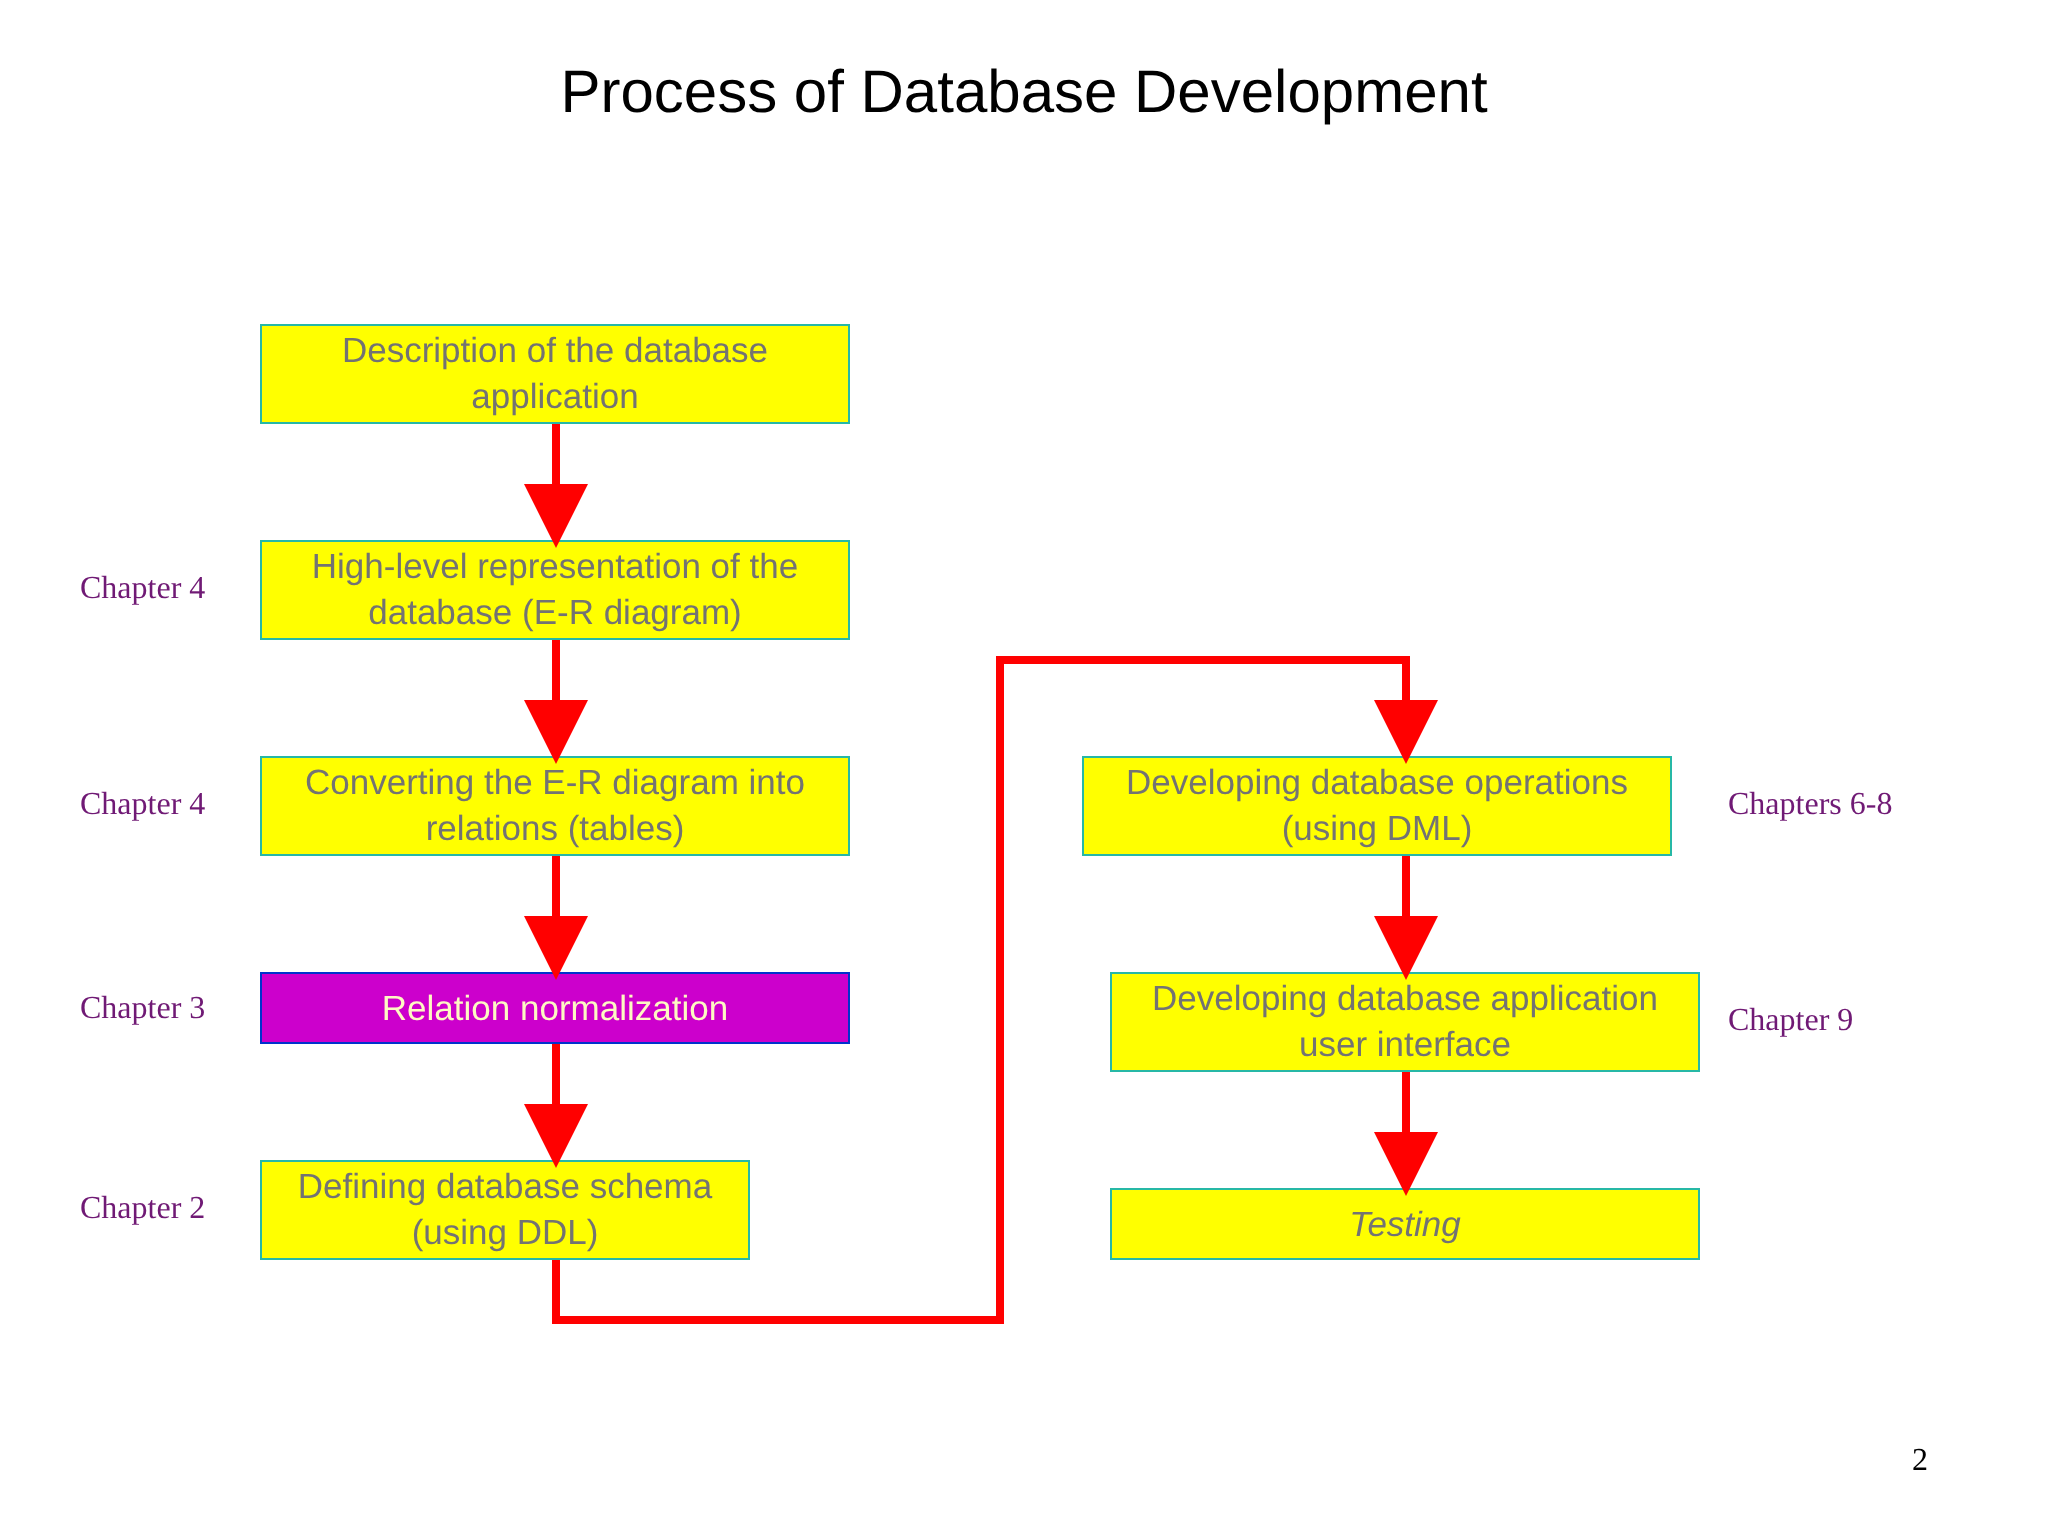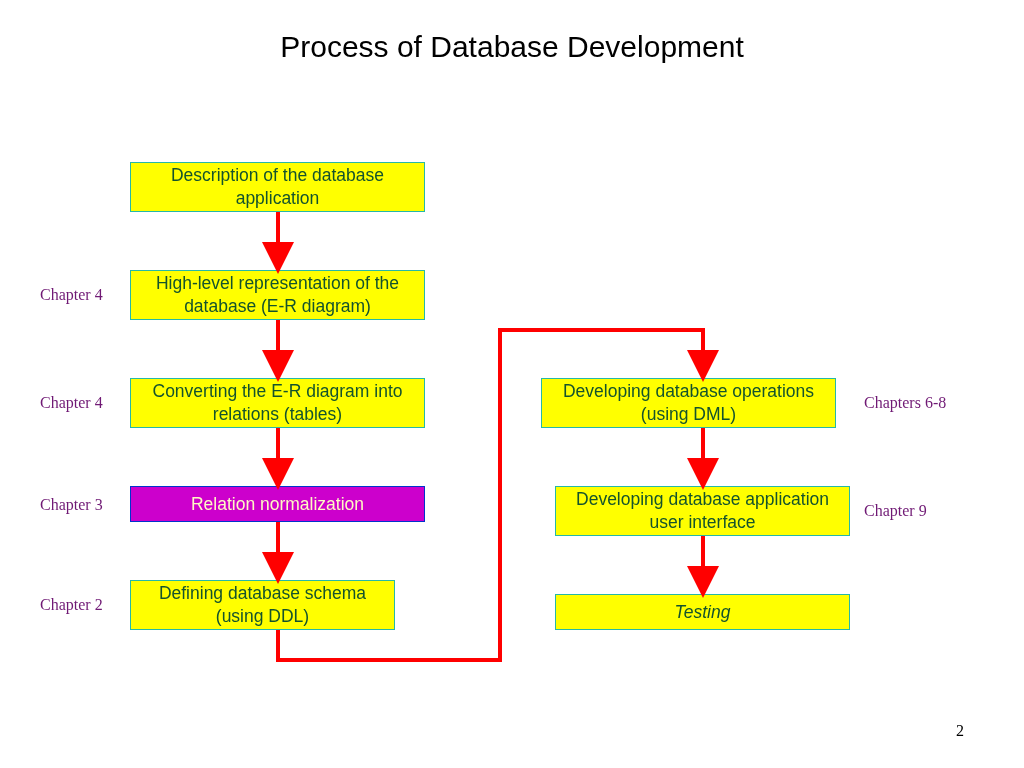--- a/index.html
+++ b/index.html
@@ -27,21 +27,21 @@
       display: flex;
       align-items: center;
       justify-content: center;
       text-align: center;
       padding: 6px 10px;
       font-size: 17.5px;
       line-height: 1.3;
     }
     .box-yellow {
       background: #ffff00;
-      color: #14532d;
+      color: #737373;
     }
     .box-magenta {
       background: #cc00cc;
       color: #fef9c3;
       border: 1px solid #0033cc;
     }
     .chapter-label {
       position: absolute;
       font-size: 16px;
       color: #701a75;
@@ -65,21 +65,21 @@
   </style>
 </head>
 <body>
 
 <h1 class="title">Process of Database Development</h1>
 
 <div class="box box-yellow" style="left:130px; top:162px; width:295px; height:50px;">Description of the database application</div>
 <div class="box box-yellow" style="left:130px; top:270px; width:295px; height:50px;">High-level representation of the database (E-R diagram)</div>
 <div class="box box-yellow" style="left:130px; top:378px; width:295px; height:50px;">Converting the E-R diagram into relations (tables)</div>
 <div class="box box-magenta" style="left:130px; top:486px; width:295px; height:36px;">Relation normalization</div>
-<div class="box box-yellow" style="left:130px; top:580px; width:265px; height:50px;">Defining database schema (using DDL)</div>
+<div class="box box-yellow" style="left:130px; top:580px; width:245px; height:50px;">Defining database schema (using DDL)</div>
 
 <div class="box box-yellow" style="left:541px; top:378px; width:295px; height:50px;">Developing database operations (using DML)</div>
 <div class="box box-yellow" style="left:555px; top:486px; width:295px; height:50px;">Developing database application user interface</div>
 <div class="box box-yellow" style="left:555px; top:594px; width:295px; height:36px;font-style:italic;">Testing</div>
 
 <div class="chapter-label" style="left:40px; top:286px;">Chapter 4</div>
 <div class="chapter-label" style="left:40px; top:394px;">Chapter 4</div>
 <div class="chapter-label" style="left:40px; top:496px;">Chapter 3</div>
 <div class="chapter-label" style="left:40px; top:596px;text-align:right;">Chapter 2</div>
 

